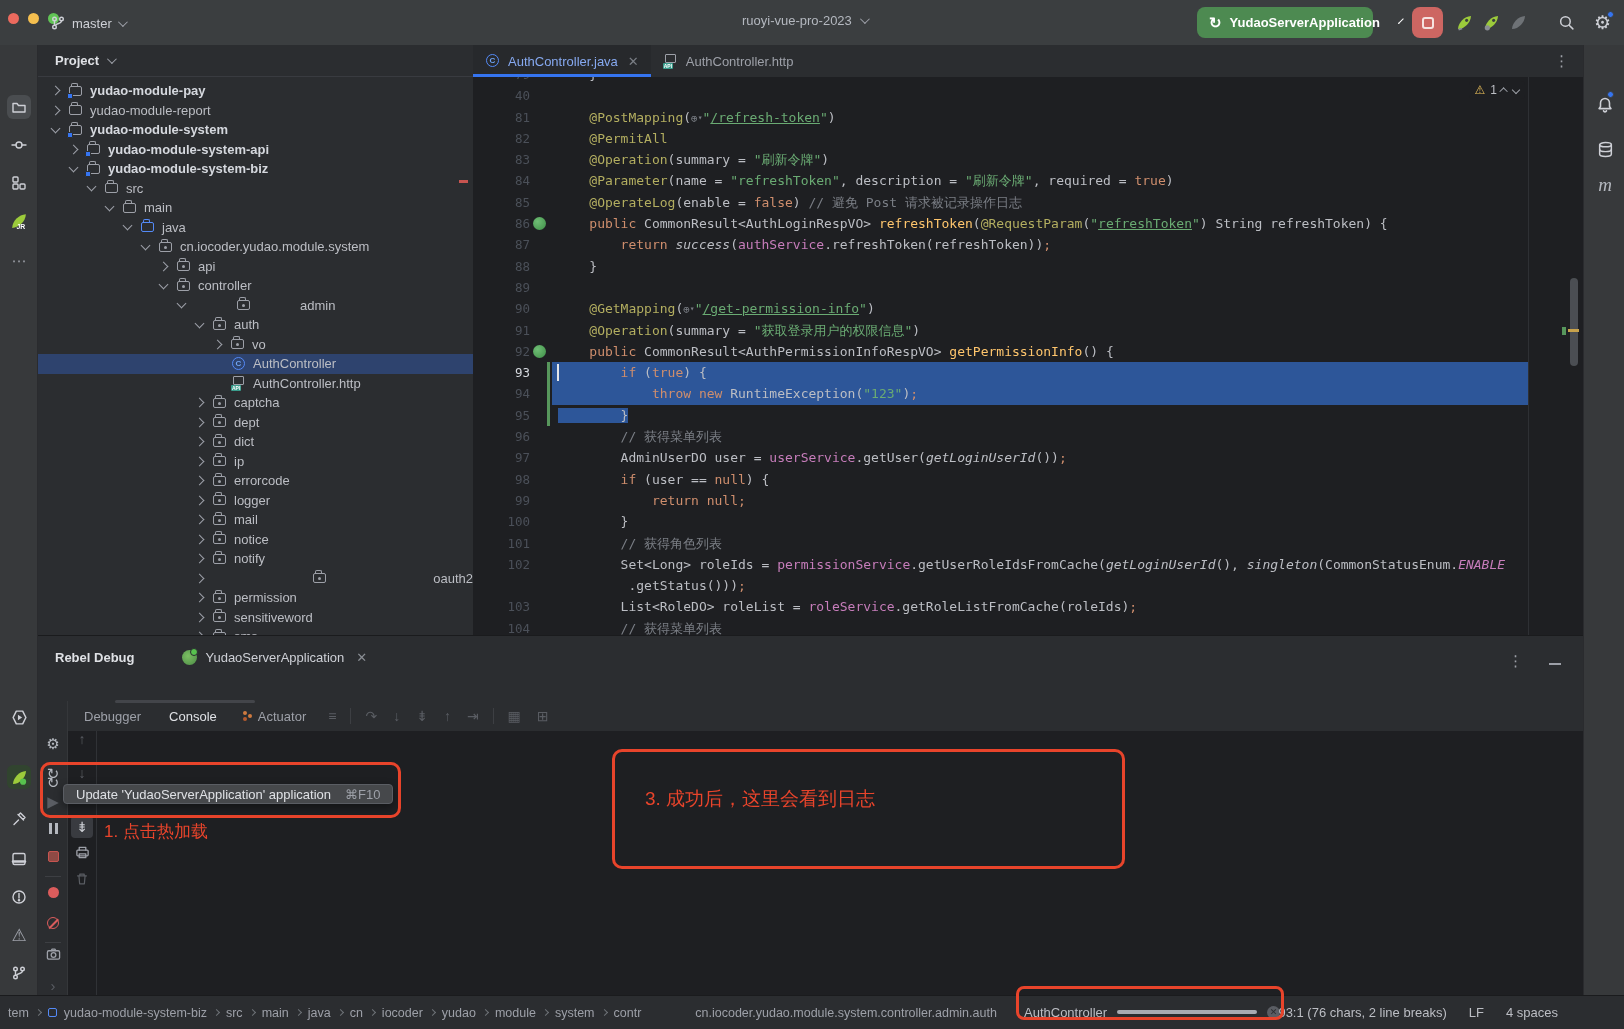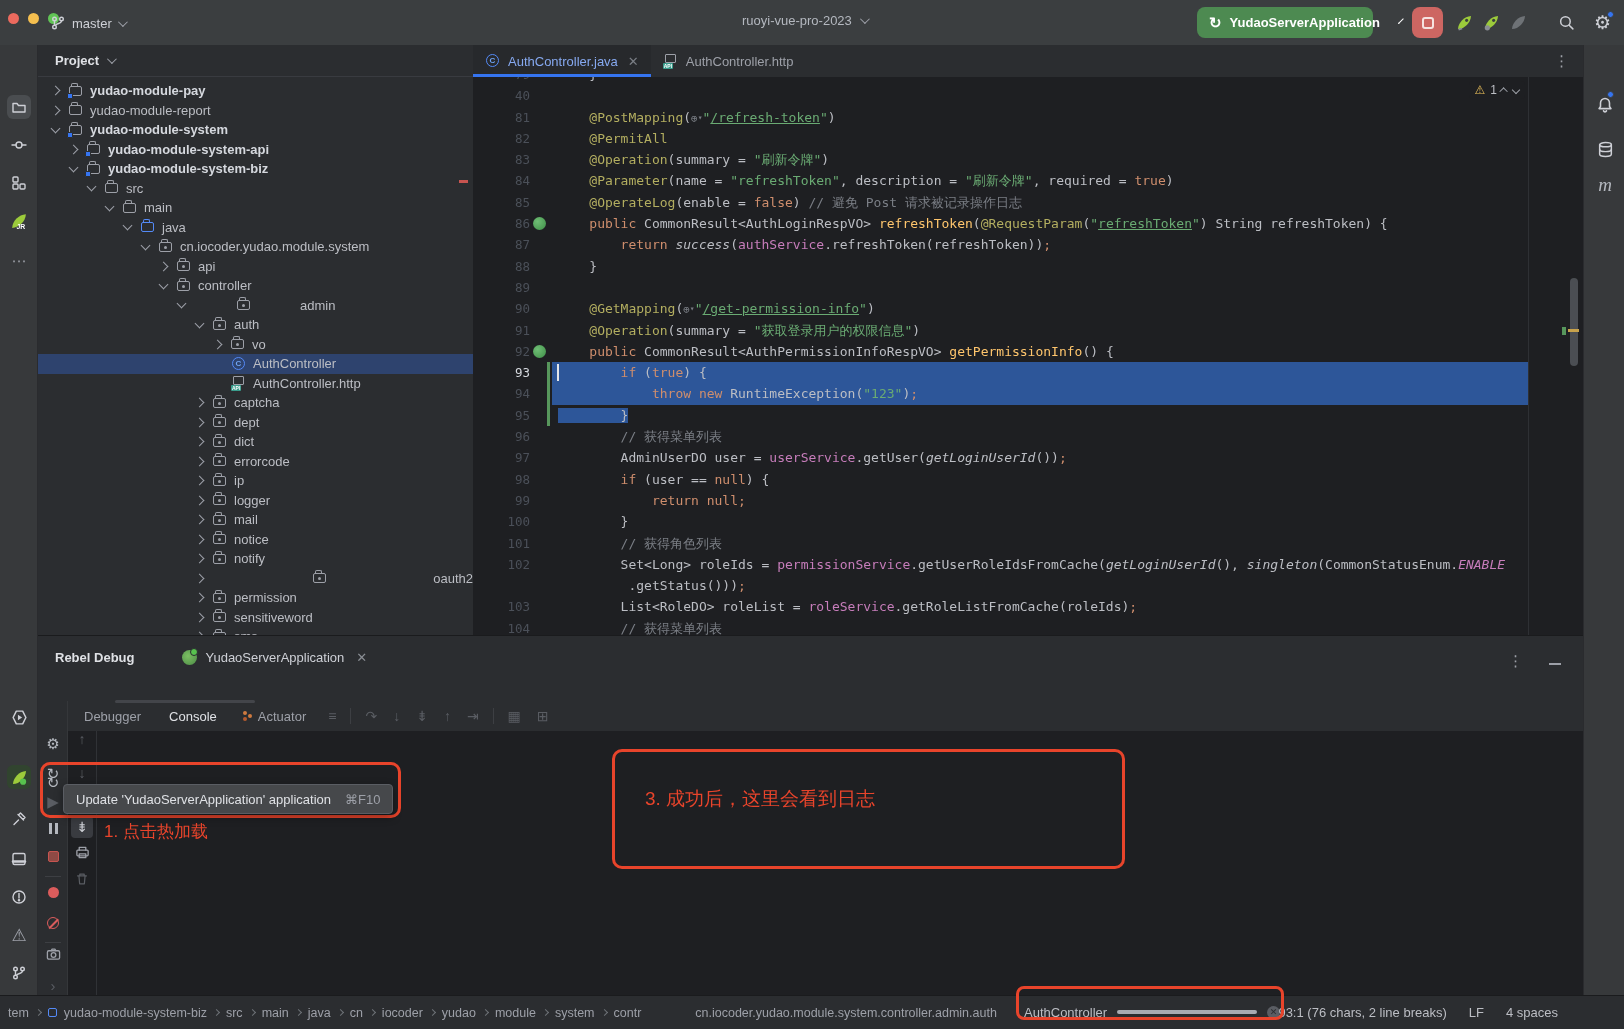--- a/index.html
+++ b/index.html
@@ -118,21 +118,21 @@
   .strip-ic { left:0; width:30px; display:flex; justify-content:center; color:#B4B8BF; font-size:15px; }
   .strip-ic.dis { color:#5A5D63; }
   .gut-ic { left:30px; width:28px; display:flex; justify-content:center; color:#5A5D63; font-size:14px; }
   .gut-ic.boxed { left:33px; width:22px; height:22px; background:#393B40; border-radius:4px; align-items:center; color:#CED0D6; }
   .pause-ic { display:flex; gap:3px; } .pause-ic i { width:3px; height:11px; background:#B4B8BF; }
   .stop-ic { width:11px; height:11px; background:#8F4A45; border:1.5px solid #C75450; border-radius:2px; }
   .rec-ic { width:11px; height:11px; background:#DB5C5C; border-radius:50%; }
   .mute-ic { position:relative; width:12px; height:12px; border:1.5px solid #DB5C5C; border-radius:50%; }
   .mute-ic:after { content:""; position:absolute; left:-1px; top:4.5px; width:13px; height:1.5px; background:#DB5C5C; transform:rotate(-45deg); }
   .strip-sep { left:7px; width:16px; height:1px; background:#3D3F43; }
-  #tooltip { left:25px; top:148px; height:30px; background:#46484B; border:1px solid #5A5D63; border-radius:4px; display:flex; align-items:center; padding:0 12px; gap:14px; color:#DFE1E5; white-space:nowrap; box-shadow:0 3px 8px rgba(0,0,0,.4); }
+  #tooltip { left:25px; top:148px; height:20px; background:#46484B; border:1px solid #5A5D63; border-radius:4px; display:flex; align-items:center; padding:0 12px; gap:14px; color:#DFE1E5; white-space:nowrap; box-shadow:0 3px 8px rgba(0,0,0,.4); }
   #tooltip .short { color:#9DA0A8; }
   .redbox { border:3px solid #E8442B; border-radius:10px; }
   .redtext { color:#E8442B; white-space:nowrap; }
 
   
   #statusbar { left:0; top:995px; width:1624px; height:34px; background:#2B2D30; border-top:1px solid #1A1B1D; display:flex; align-items:center; color:#9DA0A8; font-size:12.5px; }
   #crumbs { display:flex; align-items:center; gap:7px; margin-left:8px; white-space:nowrap; }
   .crumb-sep { width:5px; height:5px; border-right:1.3px solid #6E7277; border-bottom:1.3px solid #6E7277; transform:rotate(-45deg); }
   .crumb-mod { width:9px; height:9px; border:1.4px solid #548AF7; border-radius:2px; }
   #pkg-path { margin-left:54px; white-space:nowrap; }
@@ -437,29 +437,29 @@
           <span class="pkgdot"></span>
         </span>
         <span class="tlabel">dict</span>
       </div>
       <div class="trow" style="padding-left: 158px;">
         <i class="tchev c"></i>
         <span class="ticon">
           <span class="fold"></span>
           <span class="pkgdot"></span>
         </span>
+        <span class="tlabel">ip</span>
+      </div>
+      <div class="trow" style="padding-left: 158px;">
+        <i class="tchev c"></i>
+        <span class="ticon">
+          <span class="fold"></span>
+          <span class="pkgdot"></span>
+        </span>
         <span class="tlabel">errorcode</span>
-      </div>
-      <div class="trow" style="padding-left: 158px;">
-        <i class="tchev c"></i>
-        <span class="ticon">
-          <span class="fold"></span>
-          <span class="pkgdot"></span>
-        </span>
-        <span class="tlabel">ip</span>
       </div>
       <div class="trow" style="padding-left: 158px;">
         <i class="tchev c"></i>
         <span class="ticon">
           <span class="fold"></span>
           <span class="pkgdot"></span>
         </span>
         <span class="tlabel">logger</span>
       </div>
       <div class="trow" style="padding-left: 158px;">

